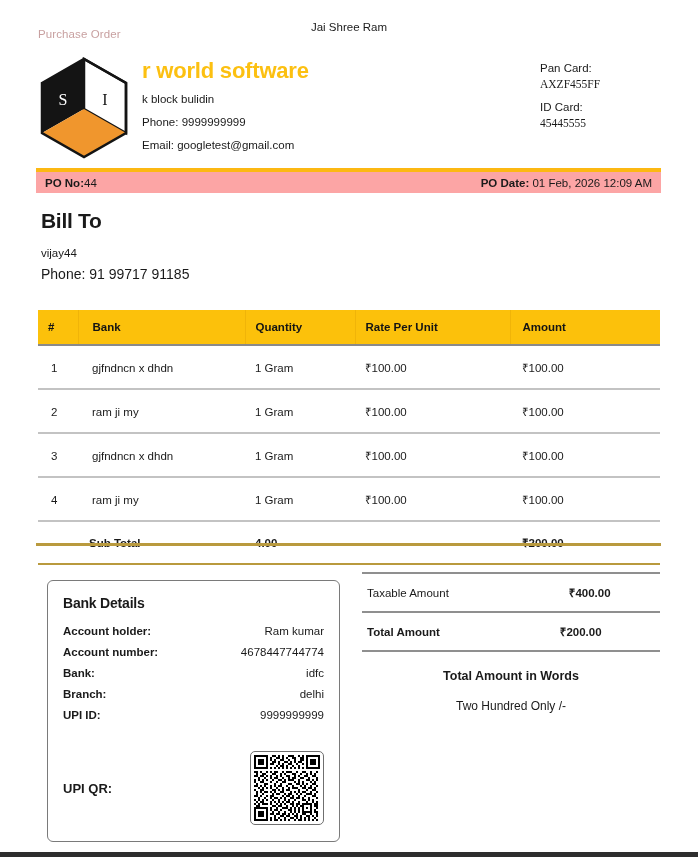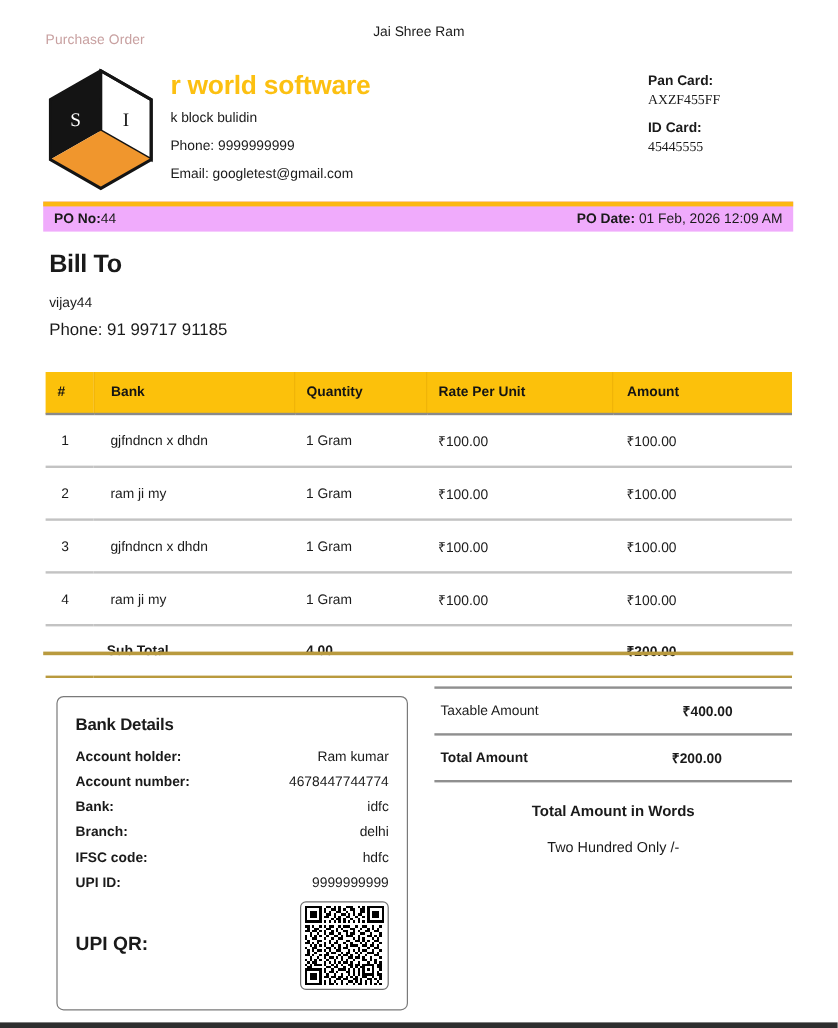--- a/index.html
+++ b/index.html
@@ -73,37 +73,37 @@
     line-height: 1.2;
   }
 
   .idblock {
     flex: 0 0 120px;
     width: 120px;
     padding-top: 7px;
   }
   .idblock .k {
     font-size: 11.5px;
-    font-weight: bold;
+    font-weight: normal;
     margin-bottom: 4px;
   }
   .idblock .v {
     font-size: 11.5px;
     margin-bottom: 11px;
     font-family: Liberation Serif, serif;
   }
 
   
   .po-band {
     position: absolute;
     top: 168px;
     left: 36px;
     width: 625px;
     height: 25px;
-    background: #f0abfc;
+    background: #fca5a5;
     border-top: 4px solid #fcb813;
     display: flex;
     align-items: center;
     padding: 0 9px;
   }
   .po-band .left { font-size: 11.5px; }
   .po-band .right { font-size: 11.5px; margin-left: auto; }
   .po-band b { font-weight: bold; }
 
   
@@ -209,21 +209,21 @@
   .bank-row .v { text-align: left; }
 
   .qr-row {
     position: absolute;
     left: 15px;
     right: 15px;
     bottom: 16px;
     display: flex;
     align-items: center;
   }
-  .qr-row .k { font-size: 16px; font-weight: bold; }
+  .qr-row .k { font-size: 13px; font-weight: bold; }
   .qr-box {
     margin-left: auto;
     width: 74px;
     height: 74px;
     border: 1px solid #6f6f6f;
     border-radius: 5px;
     background: #fff;
     padding: 3px;
   }
 
@@ -380,24 +380,20 @@
       <span class="k">Account number:</span>
       <span class="v">4678447744774</span>
     </div>
     <div class="bank-row">
       <span class="k">Bank:</span>
       <span class="v">idfc</span>
     </div>
     <div class="bank-row">
       <span class="k">Branch:</span>
       <span class="v">delhi</span>
-    </div>
-    <div class="bank-row">
-      <span class="k">IFSC code:</span>
-      <span class="v">hdfc</span>
     </div>
     <div class="bank-row">
       <span class="k">UPI ID:</span>
       <span class="v">9999999999</span>
     </div>
 
     <div class="qr-row">
       <span class="k">UPI QR:</span>
       <div class="qr-box">
         <svg width="66" height="66" viewBox="0 0 33 33" shape-rendering="crispEdges">

